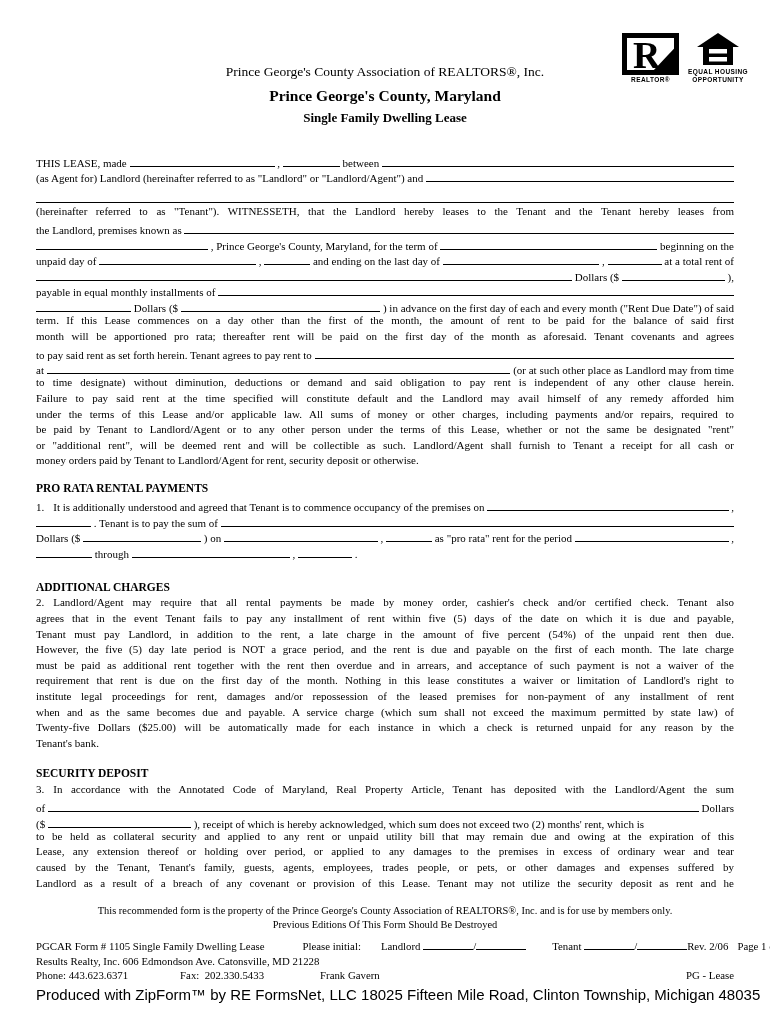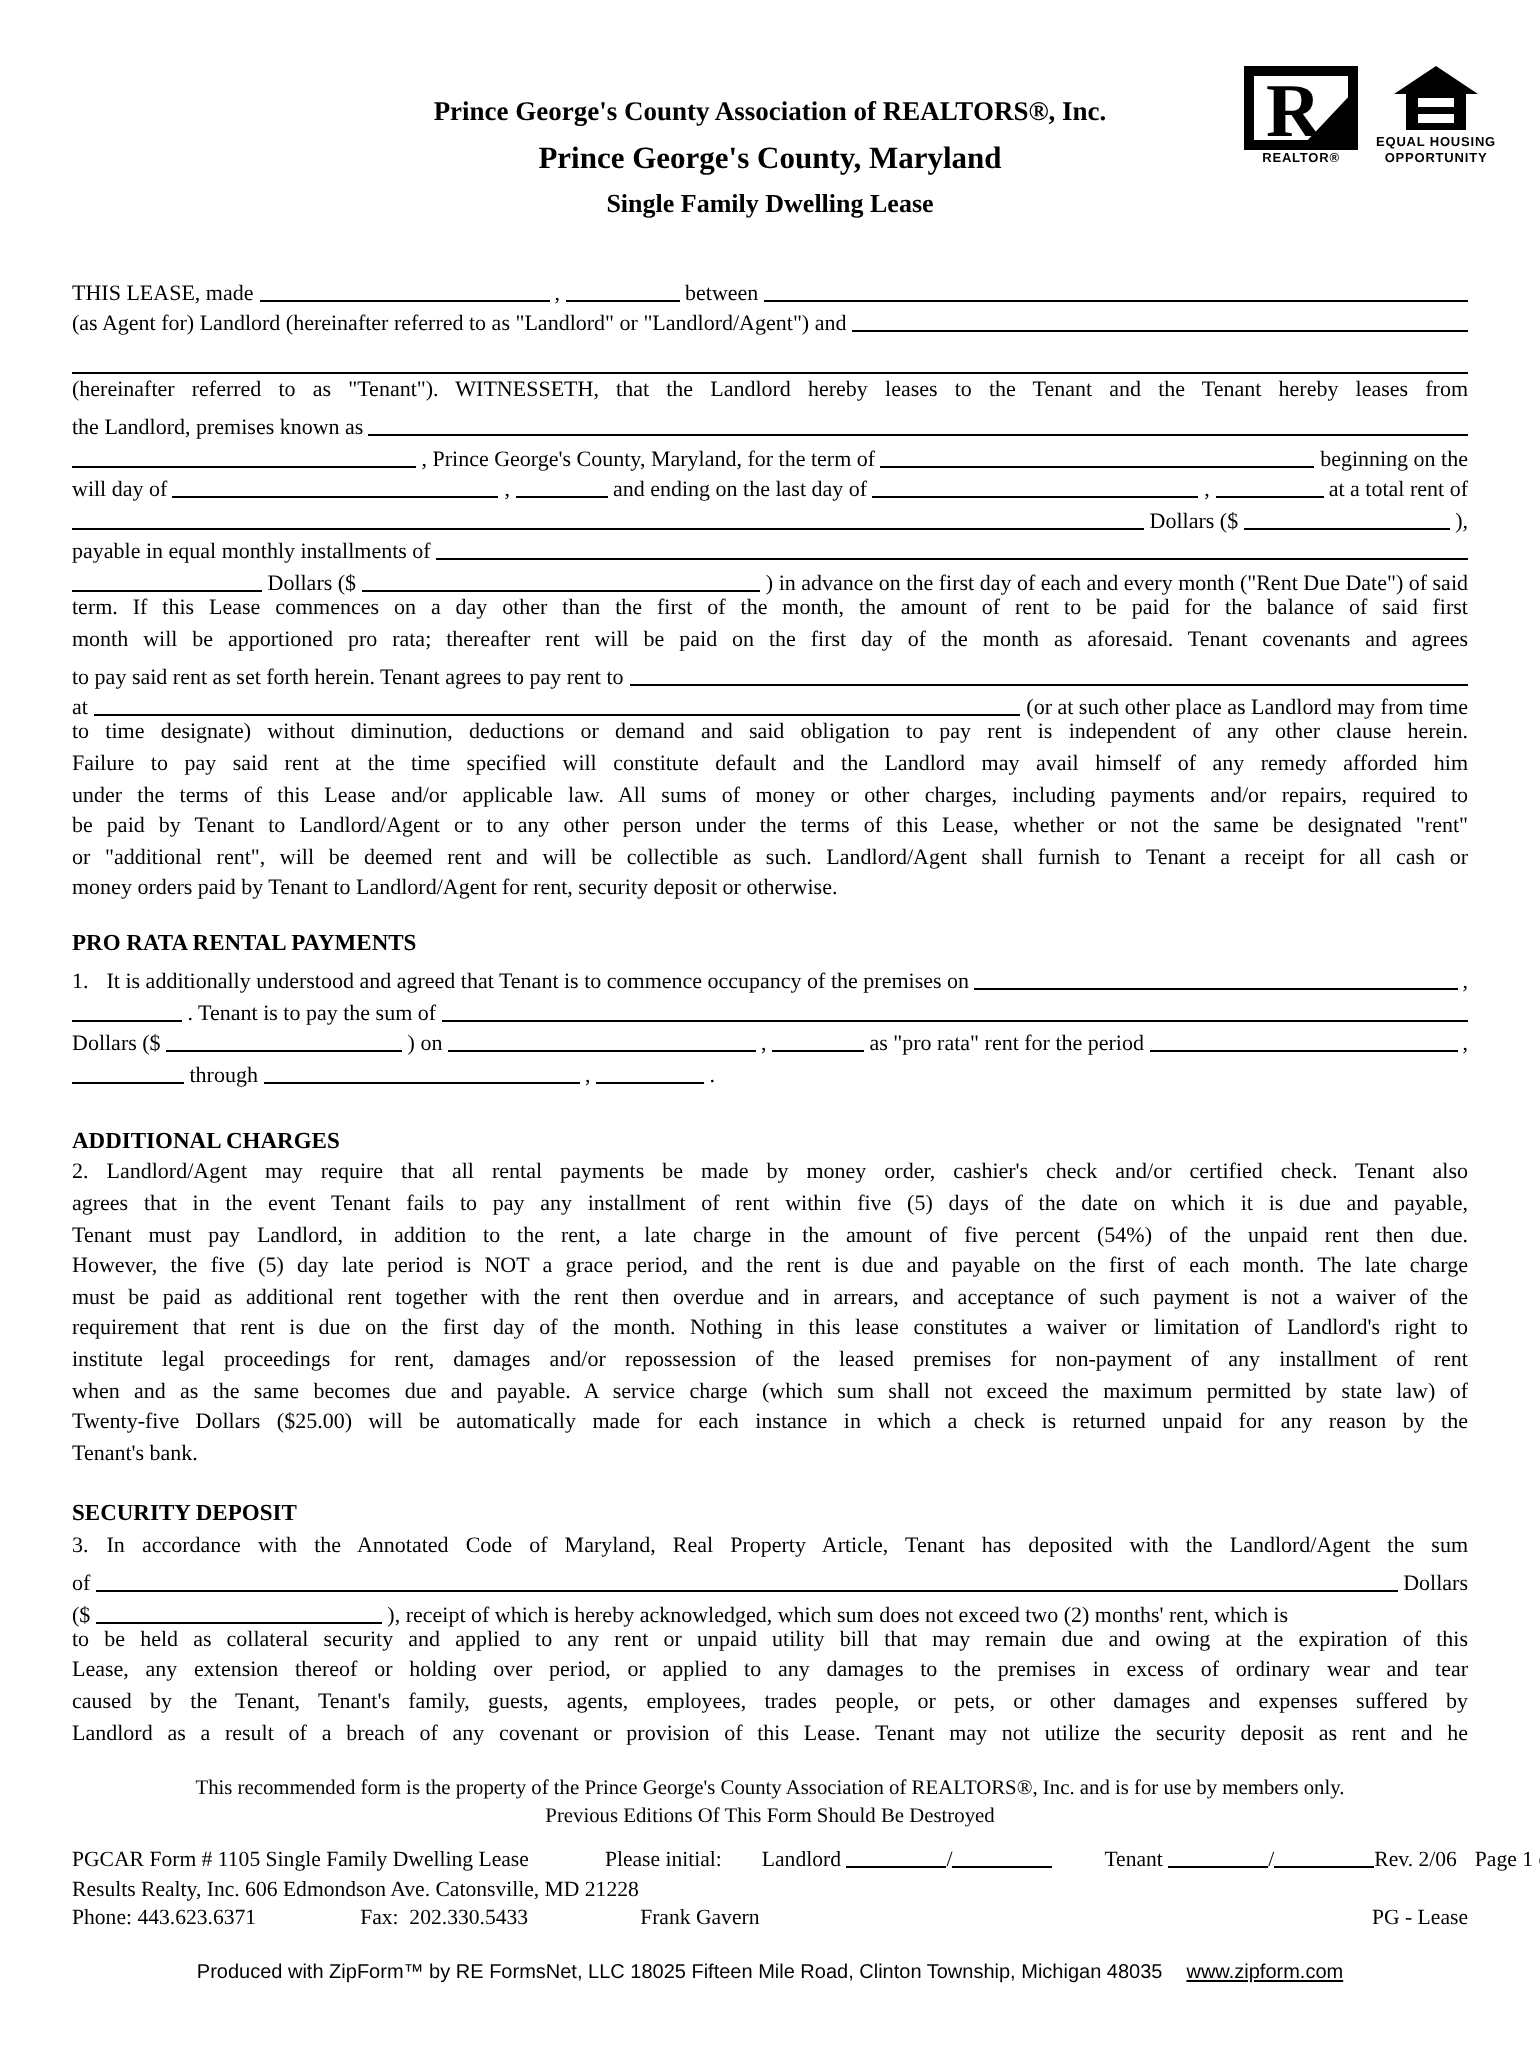--- a/index.html
+++ b/index.html
@@ -2,21 +2,21 @@
 <html><head>
 <meta charset="utf-8">
 <style>
   html,body{margin:0;padding:0;background:#fff;}
   .page{position:relative;width:770px;height:1024px;background:#ffffff;
         font-family:"Liberation Serif", serif;color:#000;overflow:hidden;}
   .content{position:absolute;left:36px;width:698px;top:0;}
 
   
   .hdr{padding-top:48px;text-align:center;}
-  .hdr .org{font-size:13.5px;font-weight:bold;}
+  .hdr .org{font-size:13.5px;font-weight:normal;margin-top:16px;}
   .hdr .t1{font-size:15.5px;font-weight:bold;margin-top:7px;}
   .hdr .t2{font-size:13px;font-weight:bold;margin-top:5px;}
   .logos{position:absolute;top:33px;right:22px;display:flex;gap:9px;align-items:flex-start;}
   .logo{display:flex;flex-direction:column;align-items:center;}
   .logo .lbl{font-family:"Liberation Sans", sans-serif;font-size:6.5px;line-height:7px;
              letter-spacing:.4px;margin-top:1px;font-weight:bold;}
 
   
   .ln{display:flex;align-items:flex-end;height:15.6px;white-space:pre;font-size:11px;}
   .ln .t{flex:0 0 auto;}
@@ -34,22 +34,22 @@
   .sec2{margin-top:21px;}
   .sec3{margin-top:15px;}
 
   
   .foot{margin-top:13px;}
   .fnote{text-align:center;font-size:10.4px;height:13.8px;white-space:nowrap;}
   .frow{display:flex;align-items:center;font-size:10.8px;height:13.5px;white-space:pre;margin-top:1px;}
   .frow .fb{border-bottom:1.1px solid #000;height:9px;margin-bottom:2px;width:50px;flex:0 0 auto;}
   .sp{flex:0 0 auto;display:inline-block;}
   .fgrow{flex:1 1 auto;}
-  .prod{margin-top:15px;text-align:center;font-family:"Liberation Sans", sans-serif;
-        font-size:10px;height:13px;white-space:nowrap;}
+  .prod{margin-top:4px;text-align:center;font-family:"Liberation Sans", sans-serif;
+        font-size:15px;height:13px;white-space:nowrap;}
   .url{text-decoration:underline;margin-left:12px;cursor:pointer;}
 </style>
 </head>
 <body>
 
 <div class="page">
 
   <div class="logos">
     <div class="logo">
       <svg width="57" height="42" viewBox="0 0 57 42">
@@ -89,21 +89,21 @@
         <span class="b g"></span>
       </div>
       <div class="tl"><span>(hereinafter referred to as "Tenant"). WITNESSETH, that the Landlord hereby leases to the Tenant and the Tenant hereby leases from</span></div>
       <div class="ln">
         <span class="t">the Landlord, premises known as </span><span class="b g"></span>
       </div>
       <div class="ln">
         <span class="b" style="width:172px"></span><span class="t"> , Prince George's County, Maryland, for the term of </span><span class="b g" style="min-width:108px"></span><span class="t"> beginning on the</span>
       </div>
       <div class="ln">
-        <span class="t">will day of </span><span class="b g" style="min-width:138px"></span><span class="t"> , </span><span class="b" style="width:46px"></span><span class="t"> and ending on the last day of </span><span class="b g" style="min-width:138px"></span><span class="t"> , </span><span class="b" style="width:54px"></span><span class="t"> at a total rent of</span>
+        <span class="t">unpaid day of </span><span class="b g" style="min-width:138px"></span><span class="t"> , </span><span class="b" style="width:46px"></span><span class="t"> and ending on the last day of </span><span class="b g" style="min-width:138px"></span><span class="t"> , </span><span class="b" style="width:54px"></span><span class="t"> at a total rent of</span>
       </div>
       <div class="ln">
         <span class="b g"></span><span class="t"> Dollars ($ </span><span class="b" style="width:103px"></span><span class="t"> ),</span>
       </div>
       <div class="ln">
         <span class="t">payable in equal monthly installments of </span><span class="b g"></span>
       </div>
       <div class="ln">
         <span class="b" style="width:95px"></span><span class="t"> Dollars ($ </span><span class="b g" style="min-width:125px"></span><span class="t"> ) in advance on the first day of each and every month ("Rent Due Date") of said</span>
       </div>

